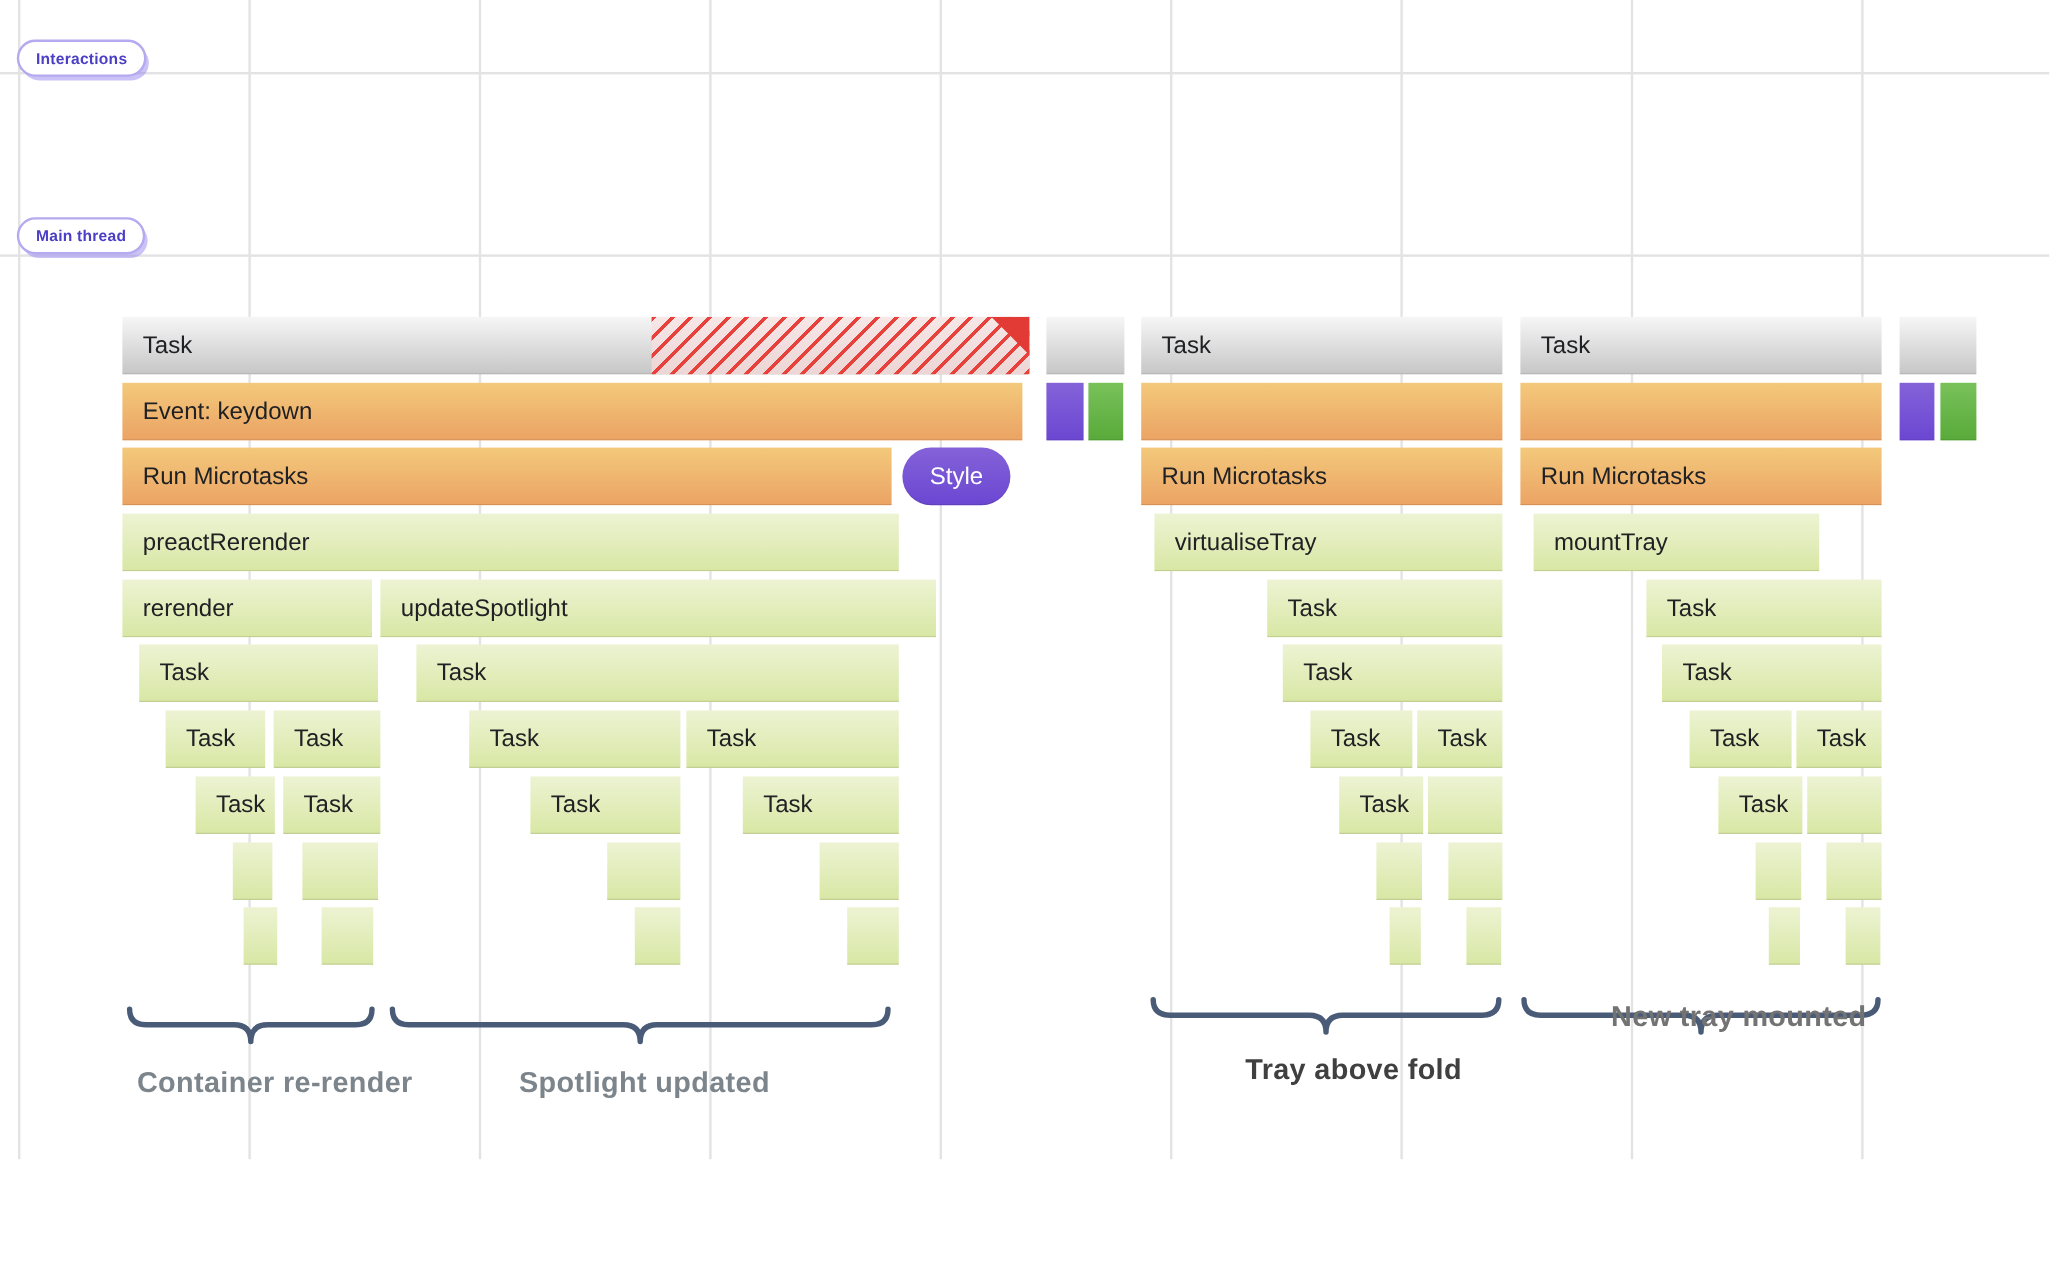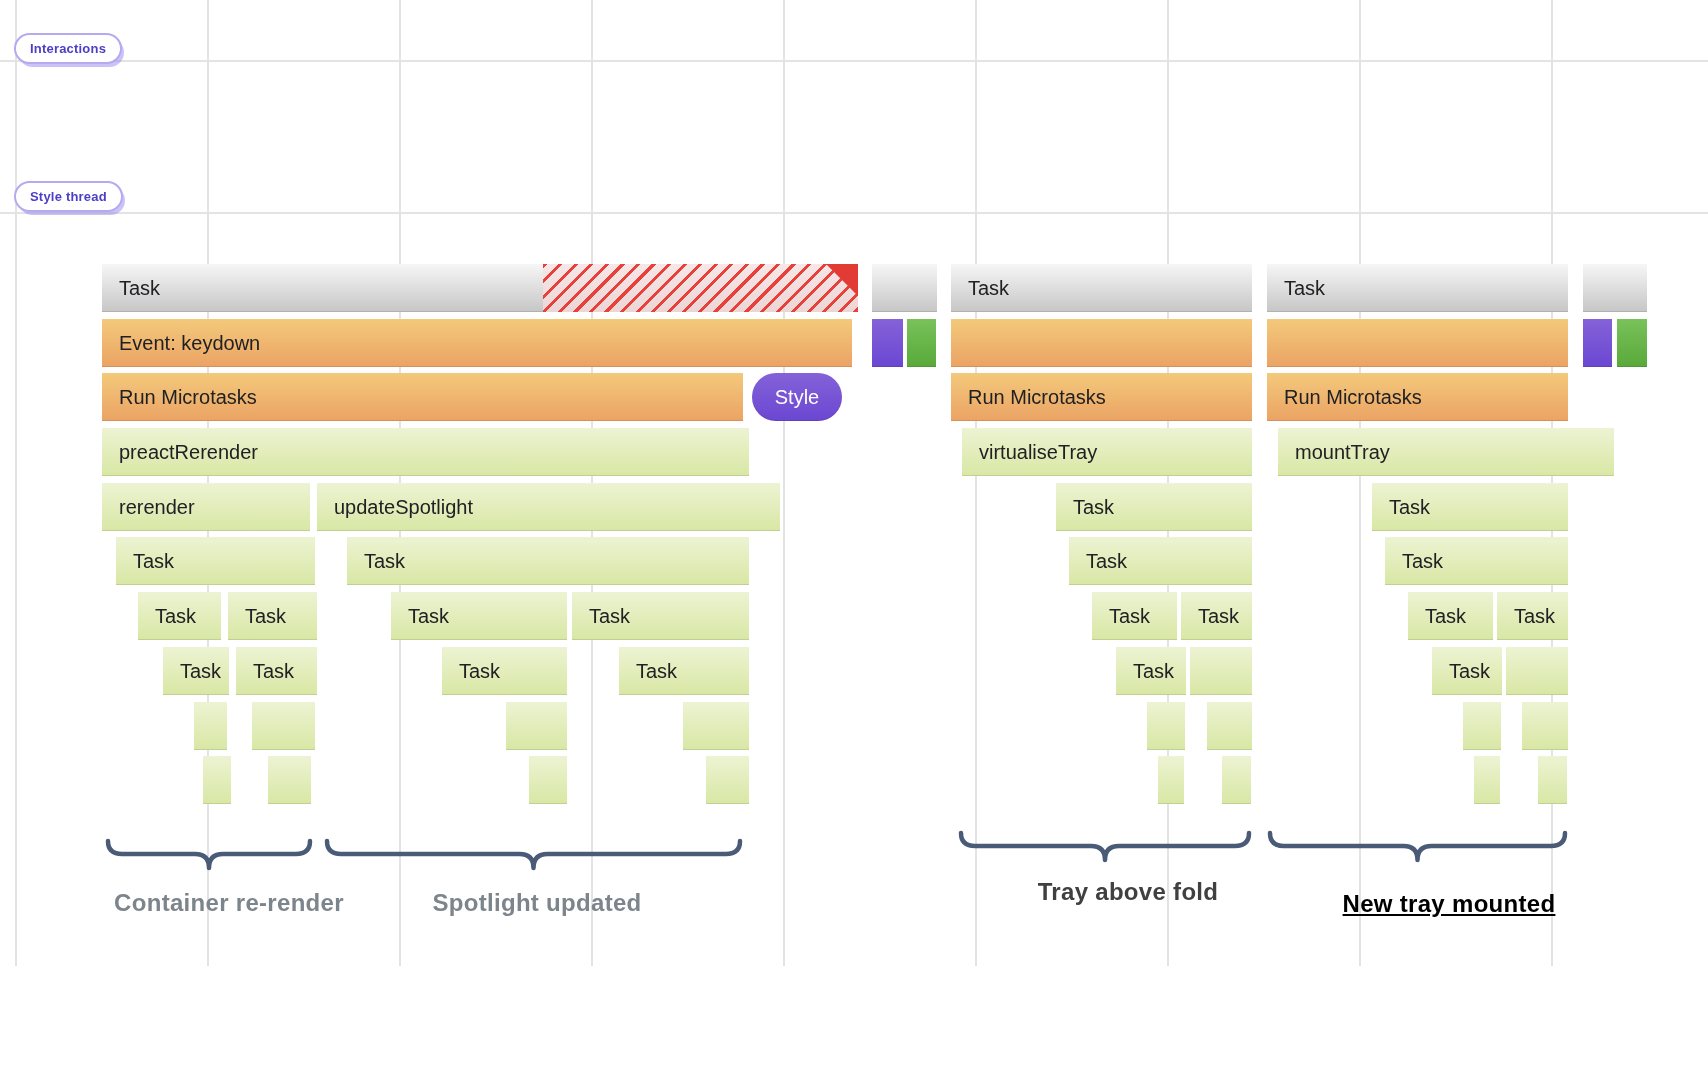--- a/index.html
+++ b/index.html
@@ -49,21 +49,21 @@
       <div class="gridline-v" style="left: 975px; top: 0px; height: 966px; background: rgb(227, 227, 227);"></div>
       <div class="gridline-v" style="left: 1167px; top: 0px; height: 966px; background: rgb(227, 227, 227);"></div>
       <div class="gridline-v" style="left: 1359px; top: 0px; height: 966px; background: rgb(227, 227, 227);"></div>
       <div class="gridline-v" style="left: 1551px; top: 0px; height: 966px; background: rgb(227, 227, 227);"></div>
     </div>
 
   <div class="pill" id="pill-interactions" style="left: 14px; top: 33px; border-color: rgb(181, 169, 240); color: rgb(75, 63, 197);">
     <span>Interactions</span>
   </div>
   <div class="pill" id="pill-main-thread" style="left: 14px; top: 181px; border-color: rgb(181, 169, 240); color: rgb(75, 63, 197);">
-    <span>Style thread</span>
+    <span>Main thread</span>
   </div>
 
 
   <div id="bars-layer">
       <div class="bar" style="left: 102px; top: 264px; width: 756px; height: 48px; background: linear-gradient(rgb(246, 246, 246), rgb(198, 198, 198));">
         <span class="lbl">Task</span>
         <div class="stripes" style="left: 441px; width: 315px; background: repeating-linear-gradient(135deg, rgb(232, 65, 60) 0px, rgb(232, 65, 60) 3px, transparent 3px, transparent 11px), linear-gradient(rgb(247, 231, 231), rgb(236, 213, 213));"></div>
         <div class="tri" style="border-top: 32px solid rgb(226, 59, 53);"></div>
       </div>
       <div class="bar" style="left: 102px; top: 319px; width: 750px; height: 48px; background: linear-gradient(rgb(243, 201, 123), rgb(235, 163, 100));">
@@ -155,21 +155,21 @@
       <div class="bar" style="left: 1207px; top: 702px; width: 45px; height: 48px; background: linear-gradient(rgb(237, 243, 211), rgb(216, 231, 164));"></div>
       <div class="bar" style="left: 1158px; top: 756px; width: 26px; height: 48px; background: linear-gradient(rgb(237, 243, 211), rgb(216, 231, 164));"></div>
       <div class="bar" style="left: 1222px; top: 756px; width: 29px; height: 48px; background: linear-gradient(rgb(237, 243, 211), rgb(216, 231, 164));"></div>
       <div class="bar" style="left: 1267px; top: 264px; width: 301px; height: 48px; background: linear-gradient(rgb(246, 246, 246), rgb(198, 198, 198));">
         <span class="lbl">Task</span>
       </div>
       <div class="bar" style="left: 1267px; top: 319px; width: 301px; height: 48px; background: linear-gradient(rgb(243, 201, 123), rgb(235, 163, 100));"></div>
       <div class="bar" style="left: 1267px; top: 373px; width: 301px; height: 48px; background: linear-gradient(rgb(243, 201, 123), rgb(235, 163, 100));">
         <span class="lbl">Run Microtasks</span>
       </div>
-      <div class="bar" style="left: 1278px; top: 428px; width: 336px; height: 48px; background: linear-gradient(rgb(237, 243, 211), rgb(216, 231, 164));">
+      <div class="bar" style="left: 1278px; top: 428px; width: 238px; height: 48px; background: linear-gradient(rgb(237, 243, 211), rgb(216, 231, 164));">
         <span class="lbl">mountTray</span>
       </div>
       <div class="bar" style="left: 1372px; top: 483px; width: 196px; height: 48px; background: linear-gradient(rgb(237, 243, 211), rgb(216, 231, 164));">
         <span class="lbl">Task</span>
       </div>
       <div class="bar" style="left: 1385px; top: 537px; width: 183px; height: 48px; background: linear-gradient(rgb(237, 243, 211), rgb(216, 231, 164));">
         <span class="lbl">Task</span>
       </div>
       <div class="bar" style="left: 1408px; top: 592px; width: 85px; height: 48px; background: linear-gradient(rgb(237, 243, 211), rgb(216, 231, 164));">
         <span class="lbl">Task</span>
@@ -198,15 +198,15 @@
         <path d="M3,1 Q3,14 17,14 L195.5,14 Q209.5,14 209.5,28 Q209.5,14 223.5,14 L402,14 Q416,14 416,1" fill="none" stroke="#4a5b78" stroke-width="4.5" stroke-linecap="round" stroke-linejoin="round"></path>
       </svg>
       <div class="ann-label" style="left: 537px; top: 889px; color: rgb(125, 133, 140);">Spotlight updated</div>
       <svg class="brace" width="294" height="34" style="left: 958px; top: 832px;">
         <path d="M3,1 Q3,14 17,14 L133,14 Q147,14 147,28 Q147,14 161,14 L277,14 Q291,14 291,1" fill="none" stroke="#4a5b78" stroke-width="4.5" stroke-linecap="round" stroke-linejoin="round"></path>
       </svg>
       <div class="ann-label" style="left: 1128px; top: 878px; color: #404040;">Tray above fold</div>
       <svg class="brace" width="301" height="34" style="left: 1267px; top: 832px;">
         <path d="M3,1 Q3,14 17,14 L136.5,14 Q150.5,14 150.5,28 Q150.5,14 164.5,14 L284,14 Q298,14 298,1" fill="none" stroke="#4a5b78" stroke-width="4.5" stroke-linecap="round" stroke-linejoin="round"></path>
       </svg>
-      <div class="ann-label" style="left: 1449px; top: 890px; color: #000000; text-decoration: underline;">New tray mounted</div>
+      <div class="ann-label" style="left: 1449px; top: 834px; color: #737373;">New tray mounted</div>
     </div>
 </div>
 
 </body></html>

